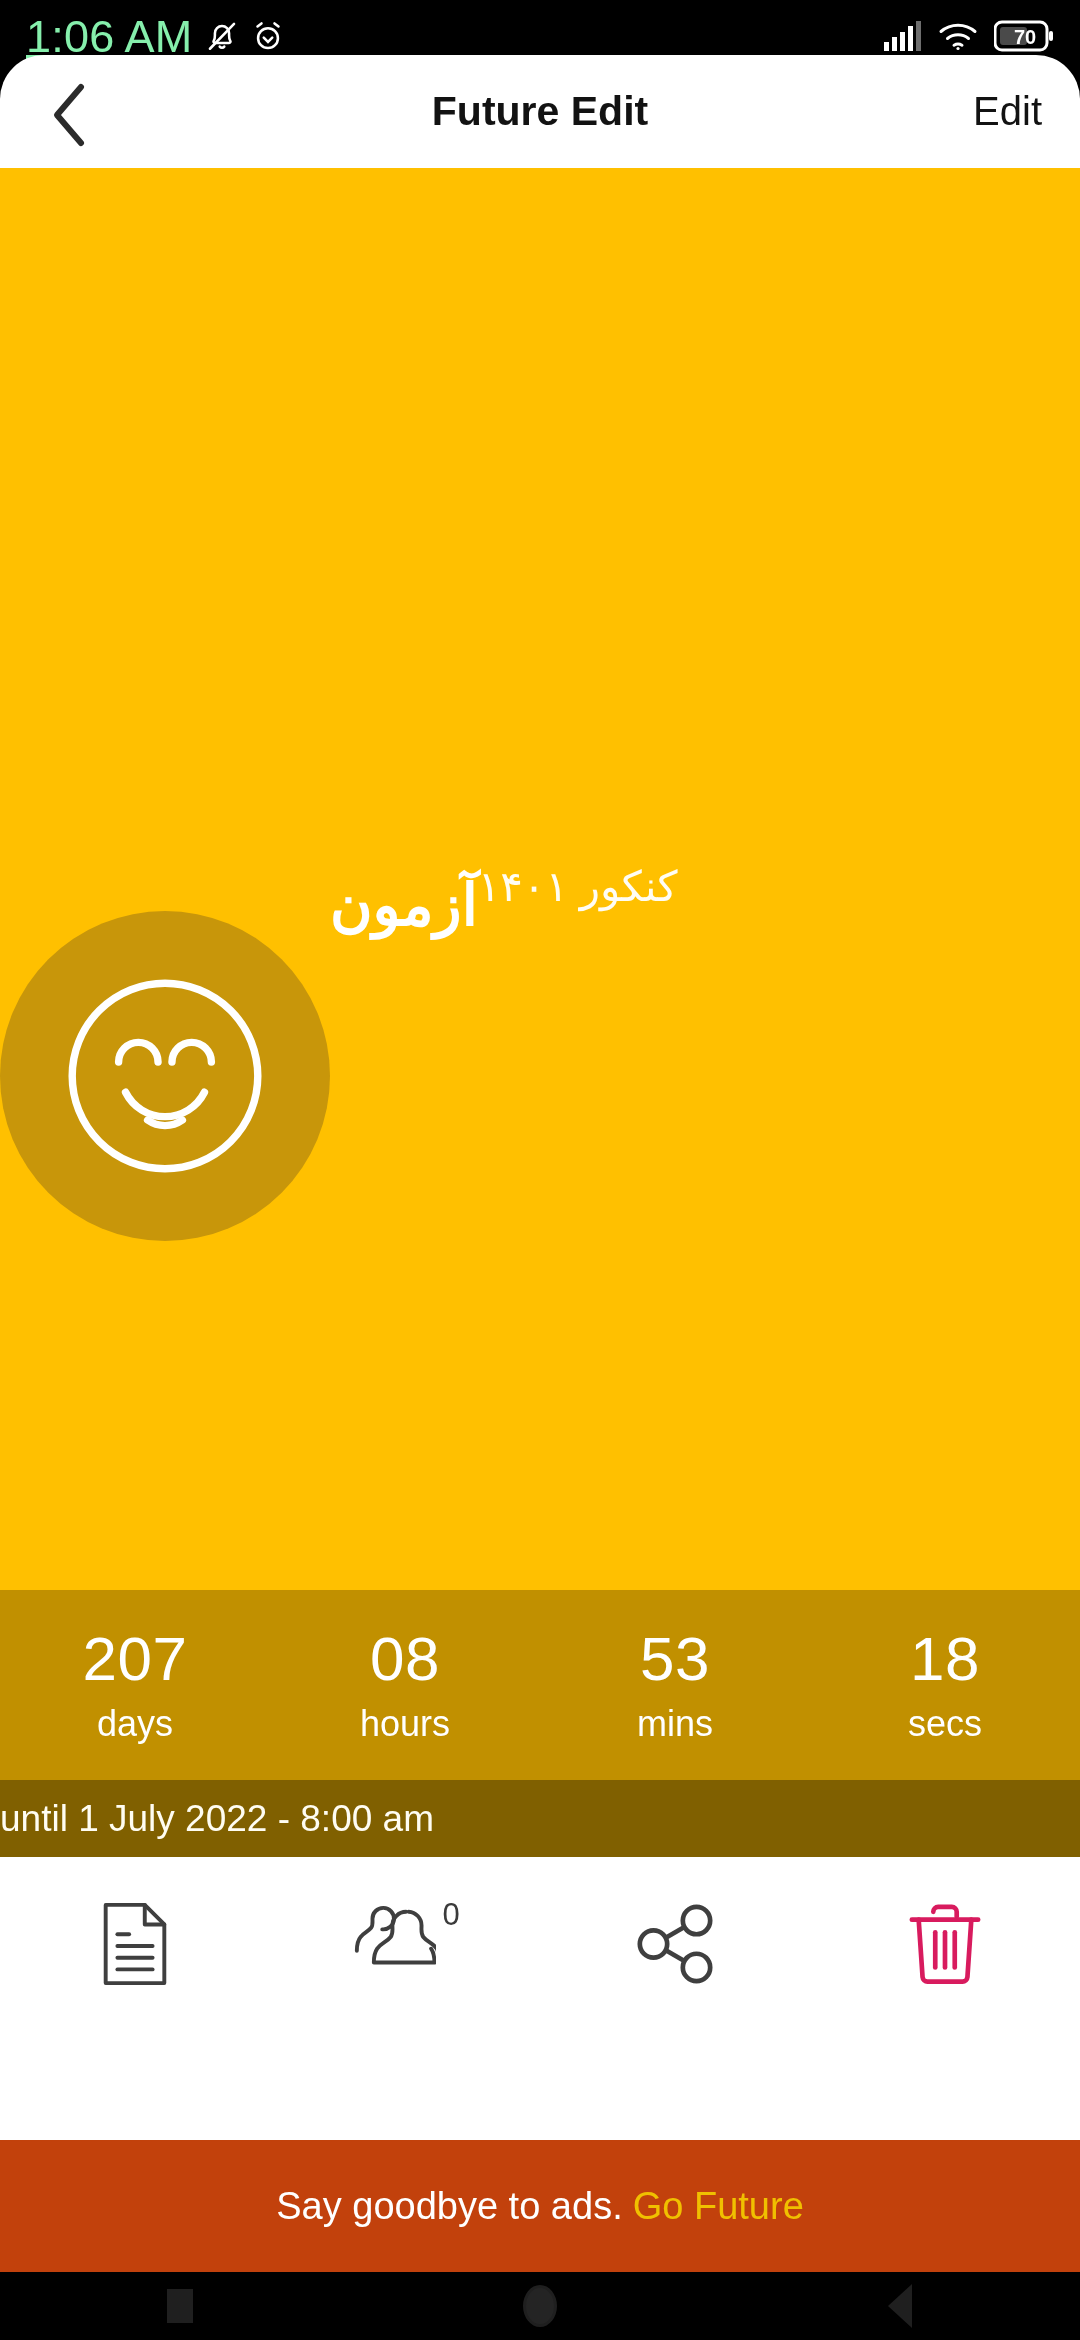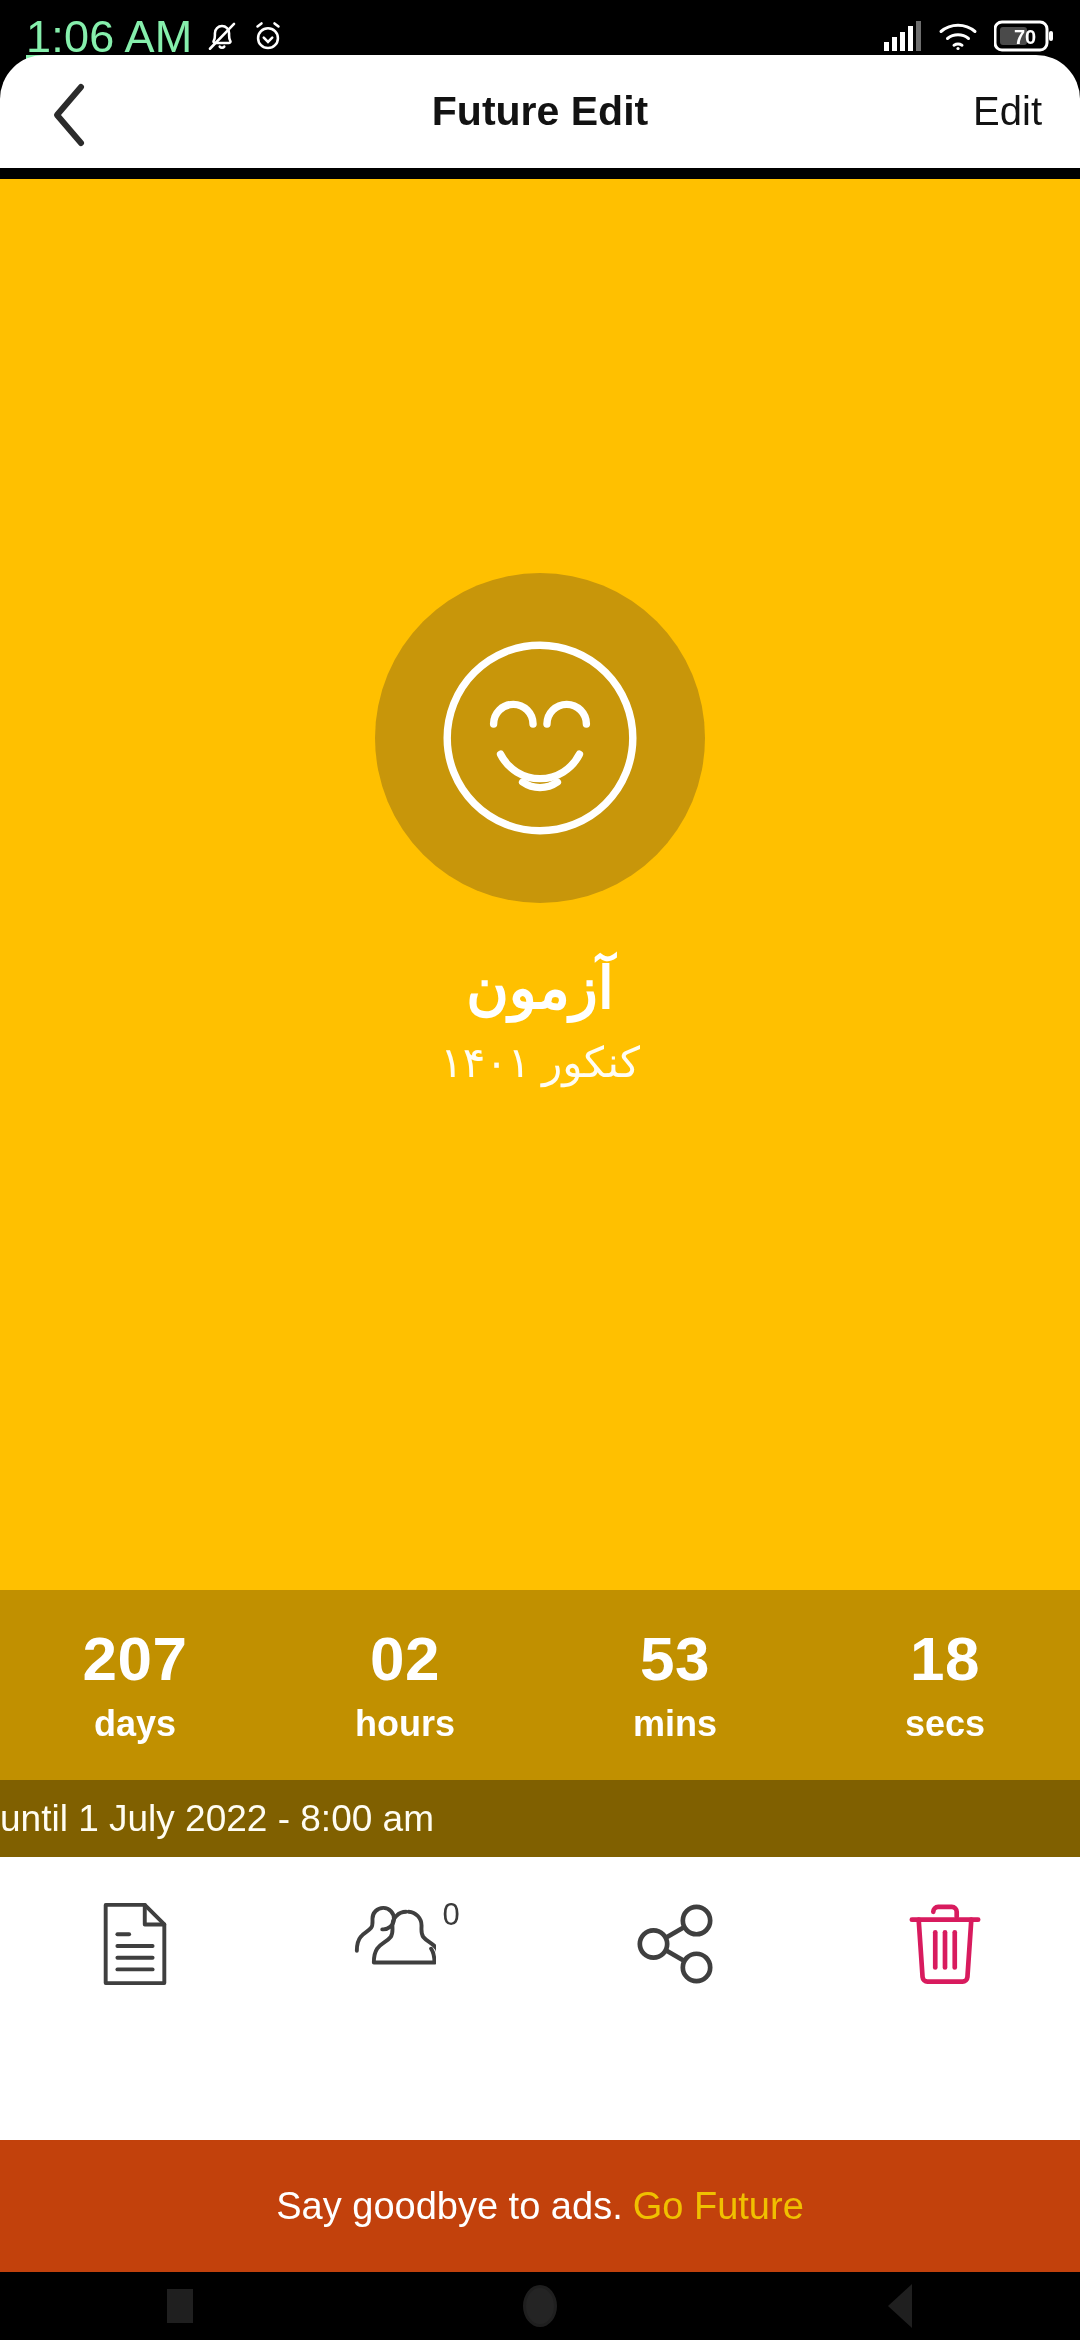--- a/index.html
+++ b/index.html
@@ -61,24 +61,24 @@
   }
   .edit-btn {
     margin-left:auto;
     font-size:40px; color:#121212;
     padding:6px 4px;
     z-index:2;
   }
 
   
   .hero {
-    position:absolute; top:179px; left:0;
+    position:absolute; top:168px; left:0;
     width:1080px; height:1422px;
     background:#FFC000;
-    display:flex; flex-direction:column;
+    display:flex; flex-direction:row;
     align-items:center;
   }
   .avatar {
     margin-top:394px;
     width:330px; height:330px;
     border-radius:50%;
     background:#C8960A;
     display:flex; align-items:center; justify-content:center;
   }
   .event-title {
@@ -102,21 +102,20 @@
     position:absolute; top:1590px; left:0;
     width:1080px; height:190px;
     background:#C19000;
     display:flex;
   }
   .cd-cell {
     flex:1;
     display:flex; flex-direction:column;
     align-items:center; justify-content:center;
     gap:16px;
-    font-weight:bold;
   }
   .cd-value {
     font-size:62px; color:#fff; line-height:1;
     letter-spacing:.5px;
   }
   .cd-label {
     font-size:36px; color:#fff; line-height:1;
   }
 
   
@@ -258,21 +257,21 @@
     <div class="event-title">آزمون</div>
     <div class="event-sub">کنکور ۱۴۰۱</div>
   </div>
 
   <div class="countdown">
     <div class="cd-cell">
       <div class="cd-value">207</div>
       <div class="cd-label">days</div>
     </div>
     <div class="cd-cell">
-      <div class="cd-value">02</div>
+      <div class="cd-value">08</div>
       <div class="cd-label">hours</div>
     </div>
     <div class="cd-cell">
       <div class="cd-value">53</div>
       <div class="cd-label">mins</div>
     </div>
     <div class="cd-cell">
       <div class="cd-value">18</div>
       <div class="cd-label">secs</div>
     </div>

